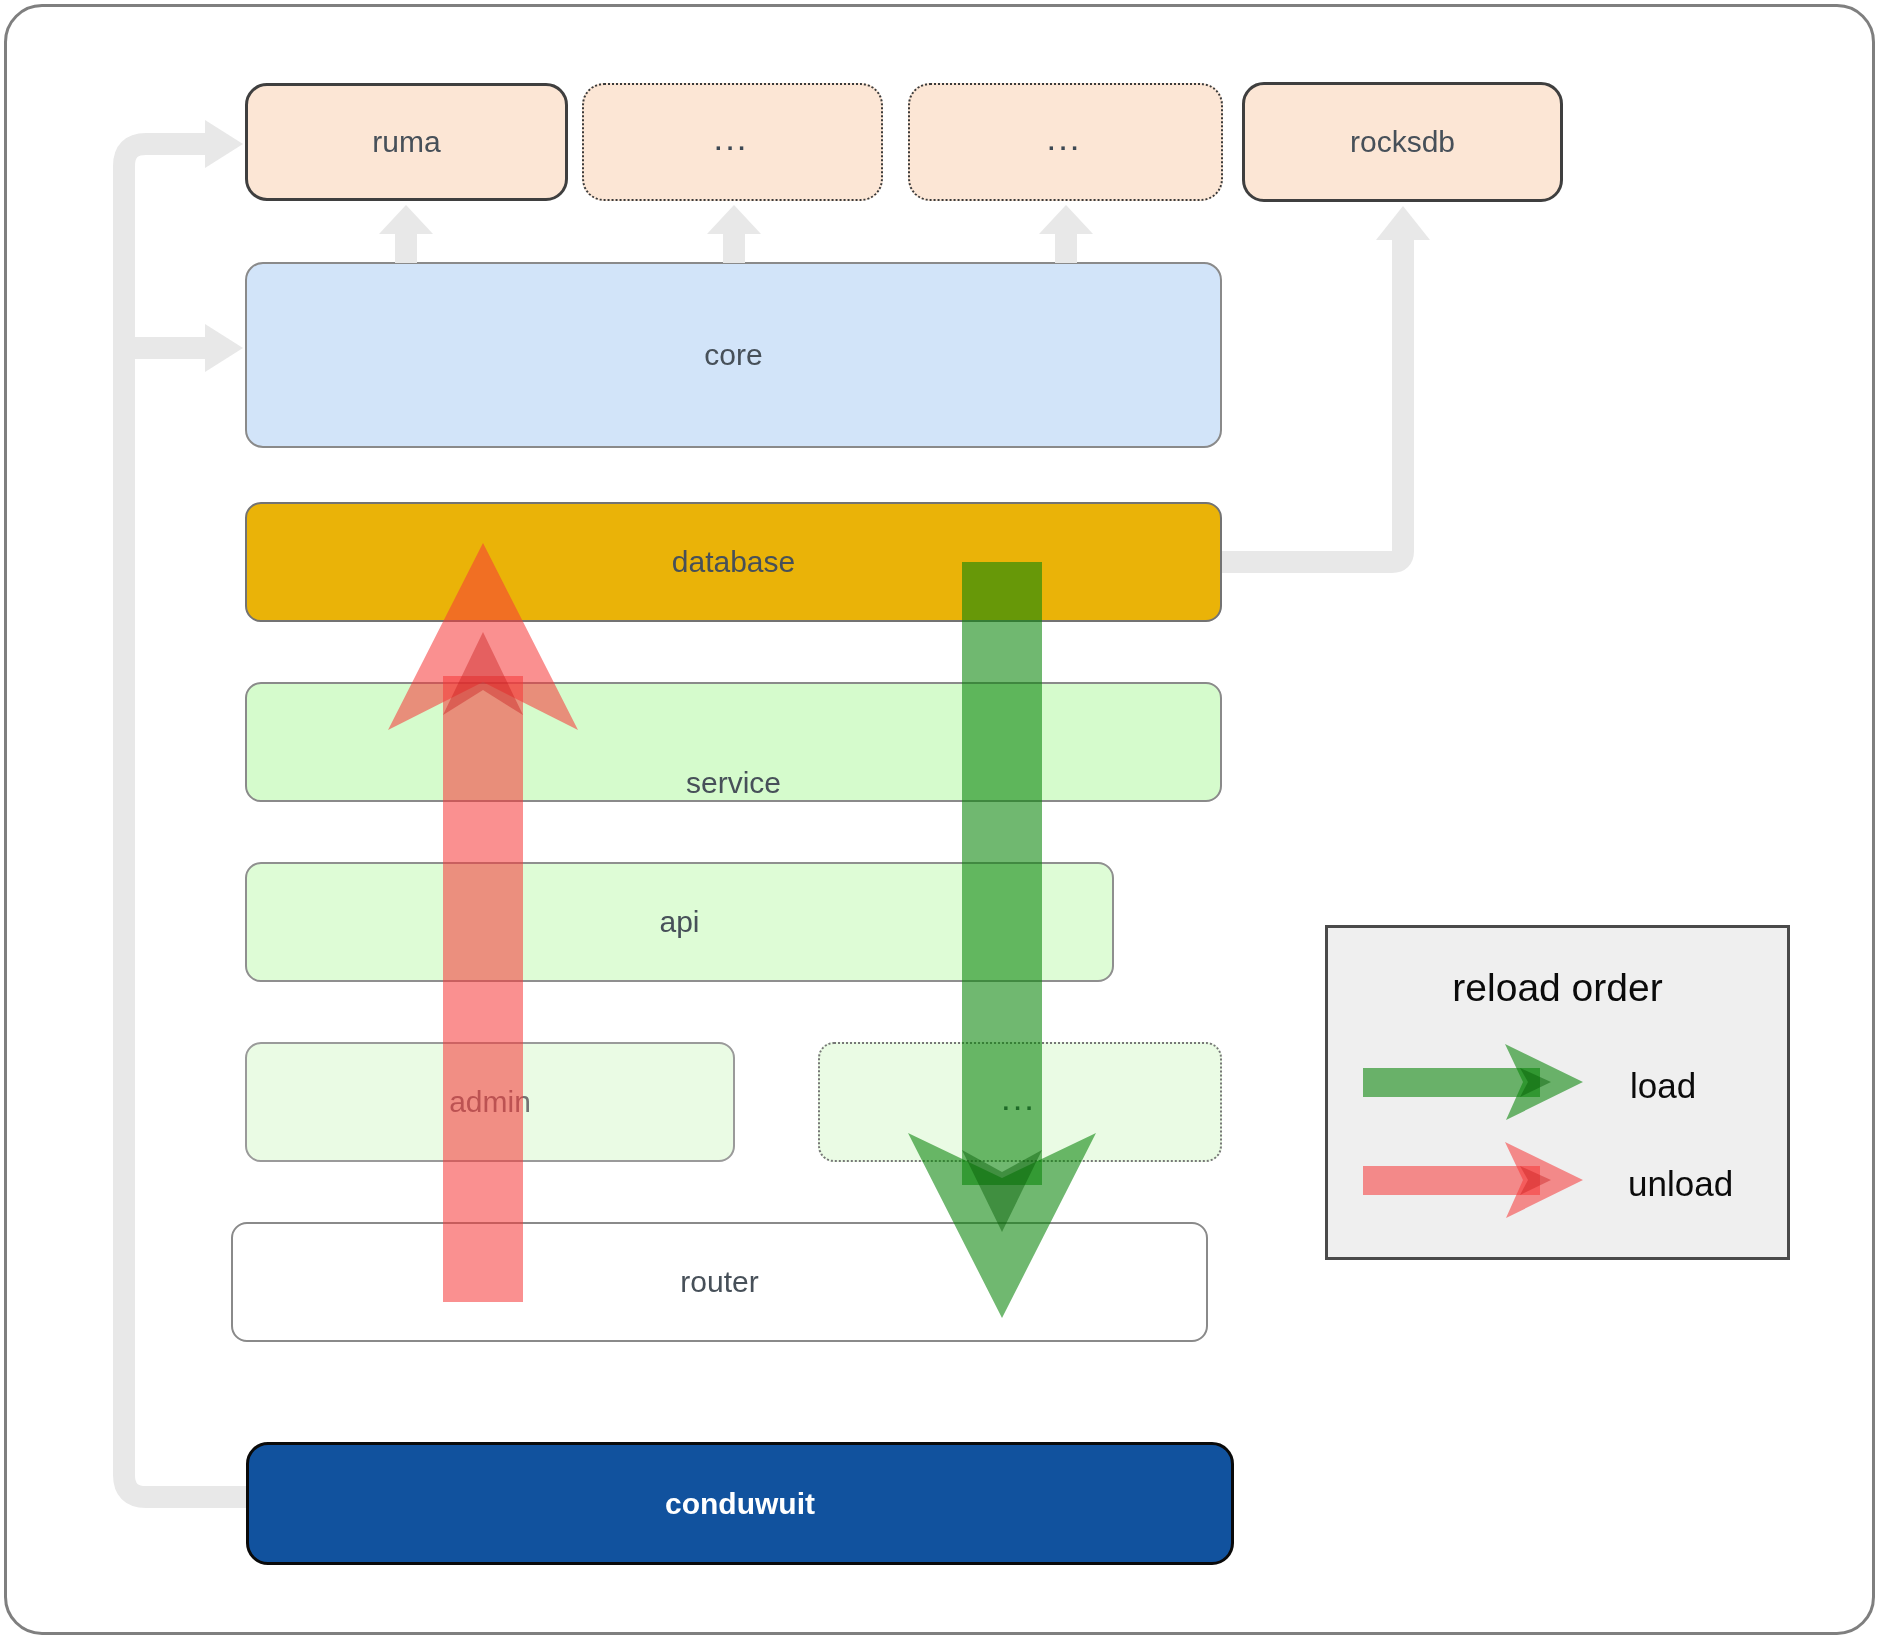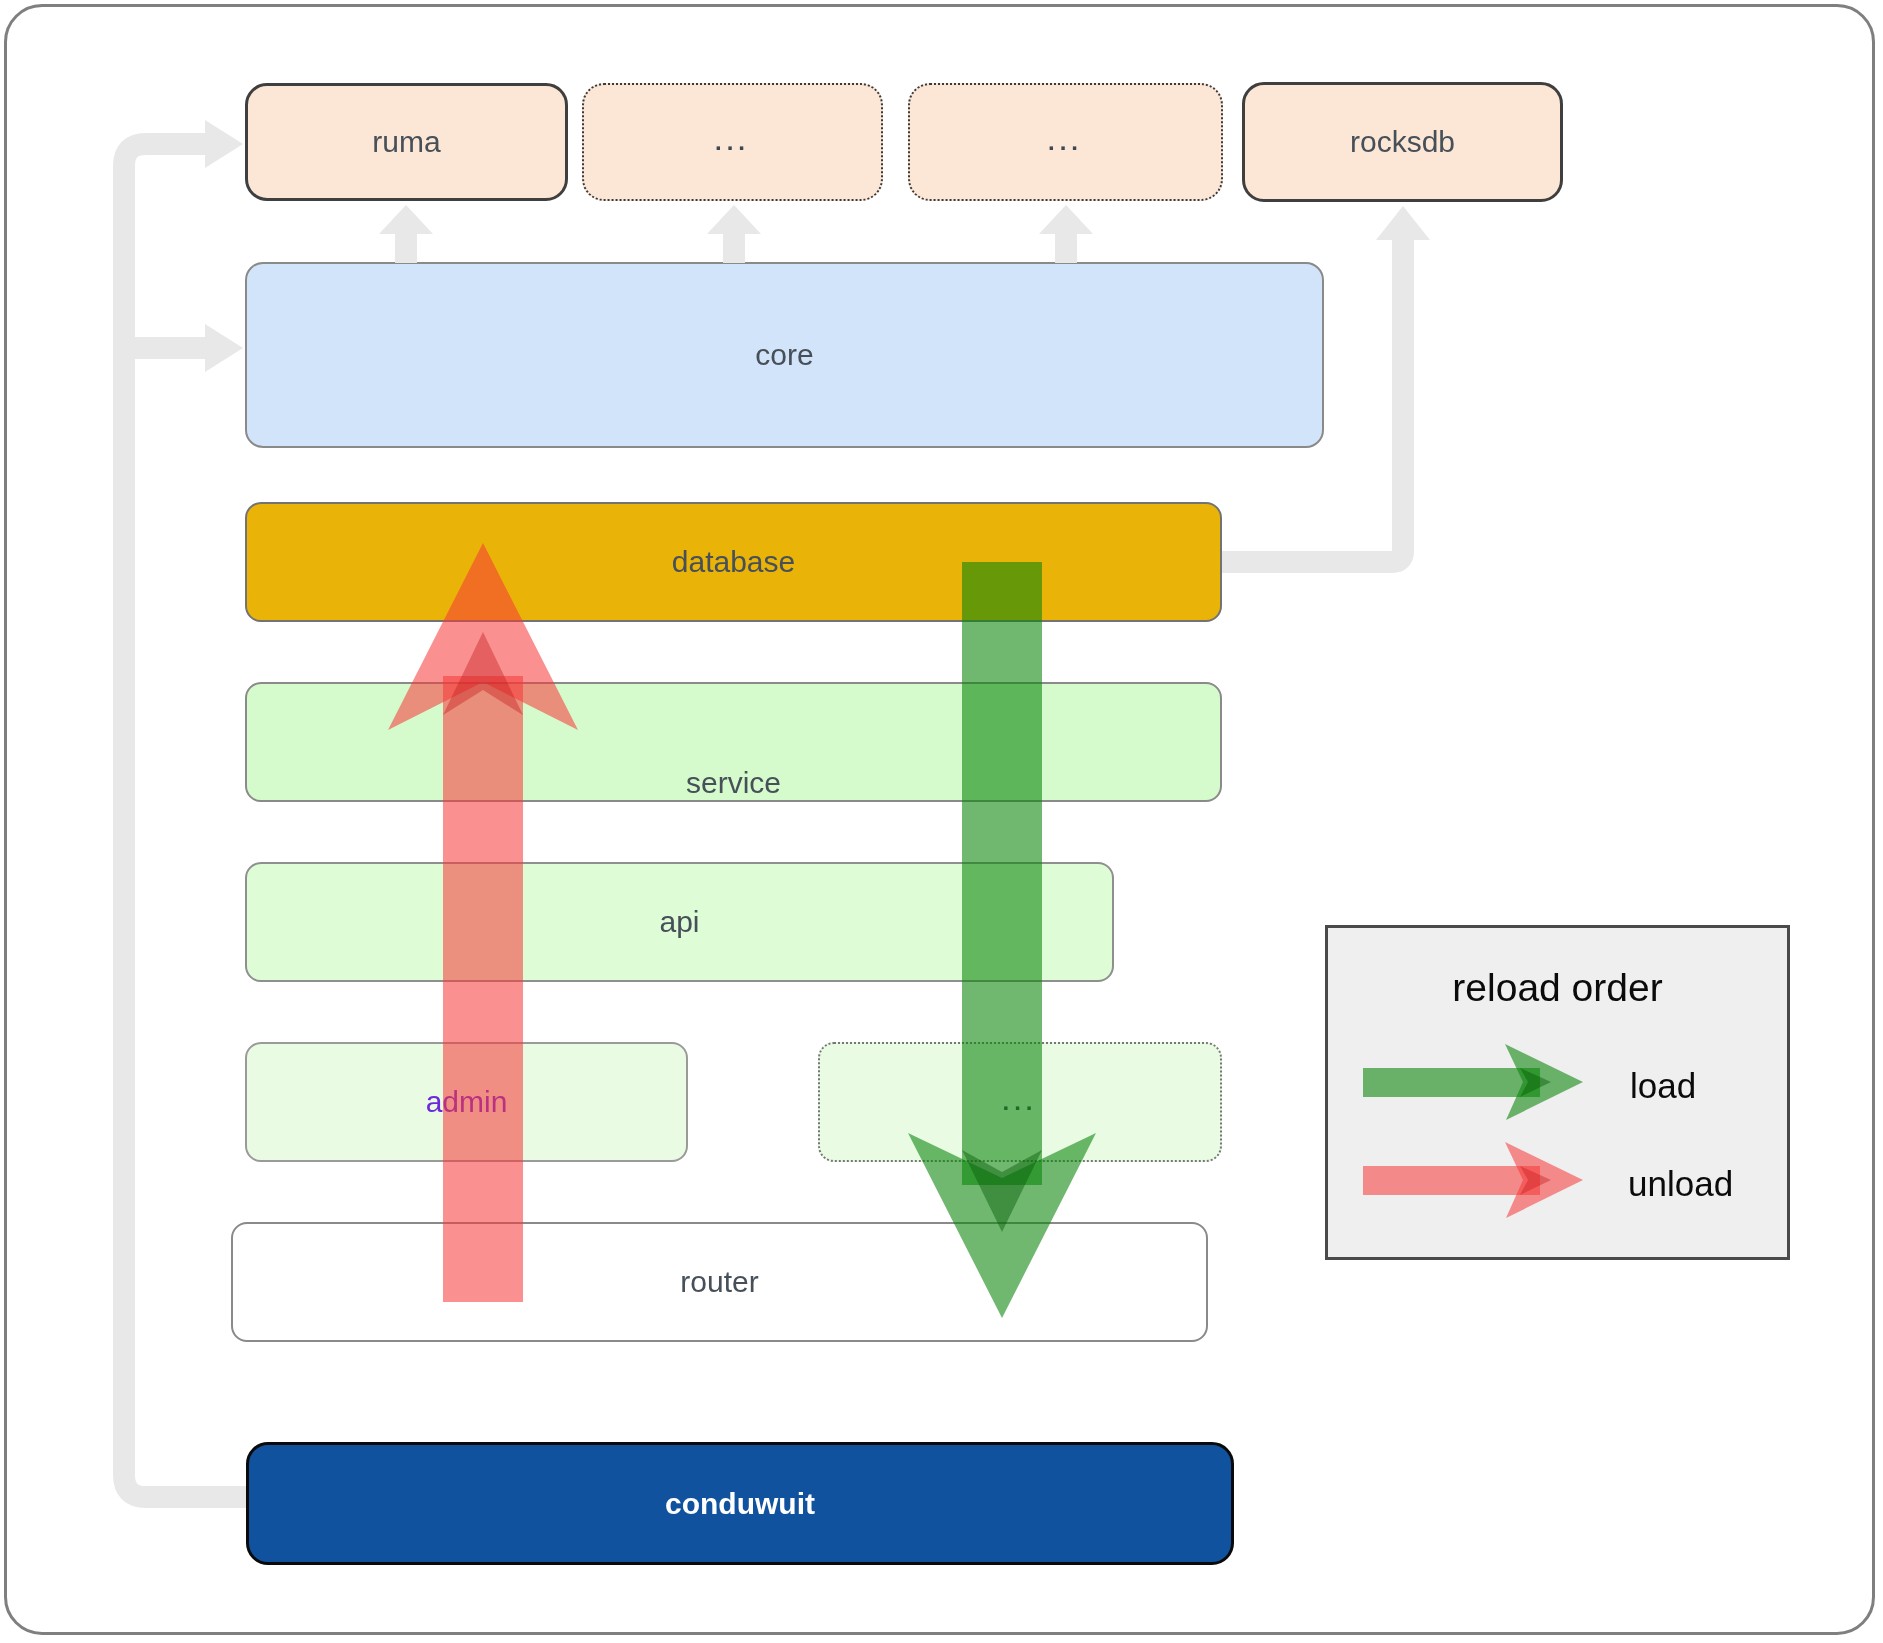--- a/index.html
+++ b/index.html
@@ -13,30 +13,30 @@
   .ruma      {left:245px;top:83px;width:323px;height:118px;background:#fce6d5;
               border:3px solid #3f3f3f;border-radius:22px;}
   .dotted1   {left:582px;top:83px;width:301px;height:118px;background:#fce6d5;
               border:2px dotted #3a3a3a;border-radius:22px;}
   .dotted2   {left:908px;top:83px;width:315px;height:118px;background:#fce6d5;
               border:2px dotted #3a3a3a;border-radius:22px;}
   .rocksdb   {left:1242px;top:82px;width:321px;height:120px;background:#fce6d5;
               border:3px solid #3f3f3f;border-radius:22px;}
   .ellipsis{font-size:24px;letter-spacing:5px;font-weight:700;color:#3d4853;}
   
-  .core      {left:245px;top:262px;width:1079px;height:186px;background:#d2e4f9;
+  .core      {left:245px;top:262px;width:977px;height:186px;background:#d2e4f9;
               border:2px solid #8a8a8a;border-radius:18px;align-items:center;}
   .database  {left:245px;top:502px;width:977px;height:120px;background:#eab308;
               border:2px solid #737373;border-radius:16px;}
   .service   {left:245px;top:682px;width:977px;height:120px;background:#d5fbcc;
               border:2px solid #8a8a8a;border-radius:16px;align-items:flex-end;}
   .api       {left:245px;top:862px;width:869px;height:120px;background:#defcd6;
               border:2px solid #8f8f8f;border-radius:16px;}
-  .admin     {left:245px;top:1042px;width:443px;height:120px;background:#eafbe4;
-              border:2px solid #9a9a9a;border-radius:16px;color:#6d28d9;}
+  .admin     {left:245px;top:1042px;width:490px;height:120px;background:#eafbe4;
+              border:2px solid #9a9a9a;border-radius:16px;color:#737373;}
   .admindots {left:818px;top:1042px;width:404px;height:120px;background:#eafbe4;
               border:2px dotted #777777;border-radius:16px;}
   .router    {left:231px;top:1222px;width:977px;height:120px;background:#ffffff;
               border:2px solid #8a8a8a;border-radius:16px;}
   .conduwuit {left:246px;top:1442px;width:988px;height:123px;background:#11529e;
               border:3px solid #0a0a0a;border-radius:22px;color:#ffffff;font-weight:600;}
   
   .legend{position:absolute;left:1325px;top:925px;width:465px;height:335px;
           background:#efefef;border:3px solid #4a4a4a;box-sizing:border-box;}
   .legend-title{position:absolute;left:0;top:38px;width:100%;text-align:center;

